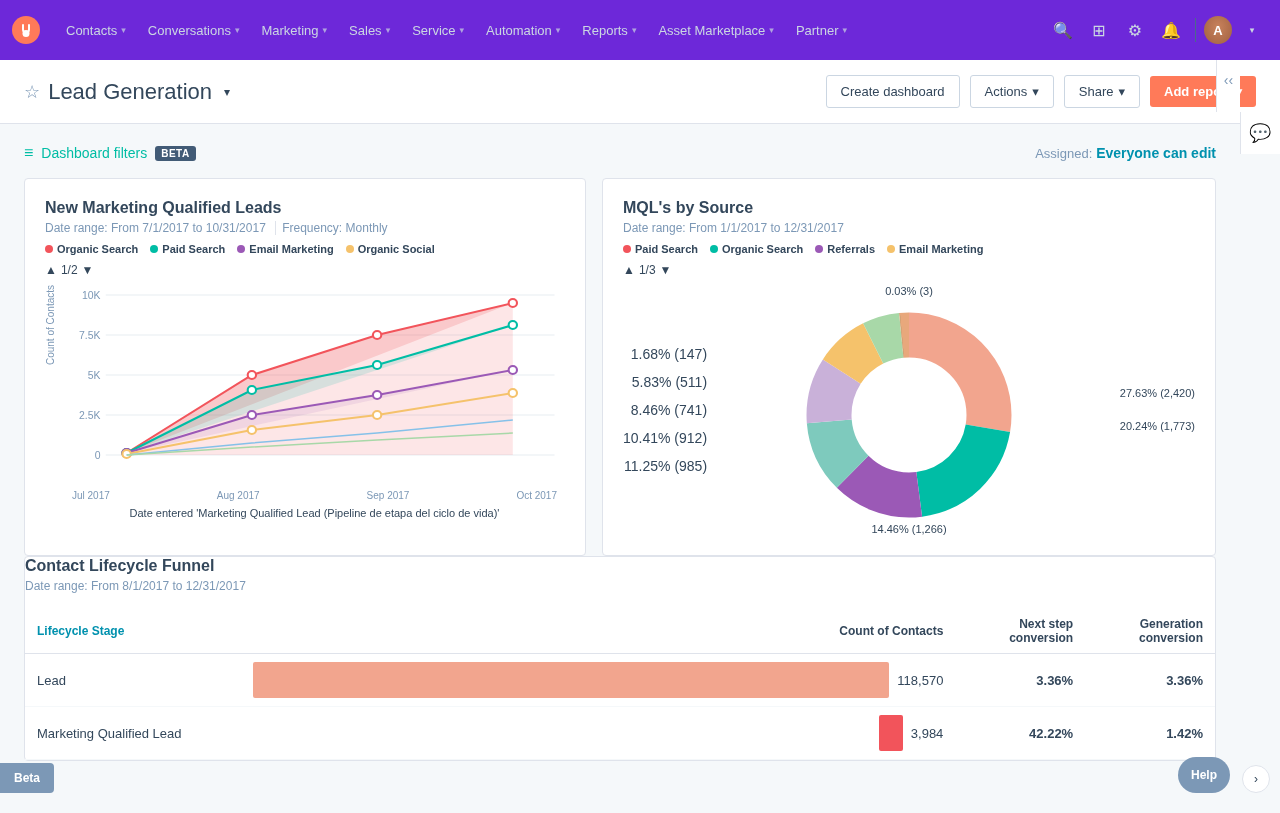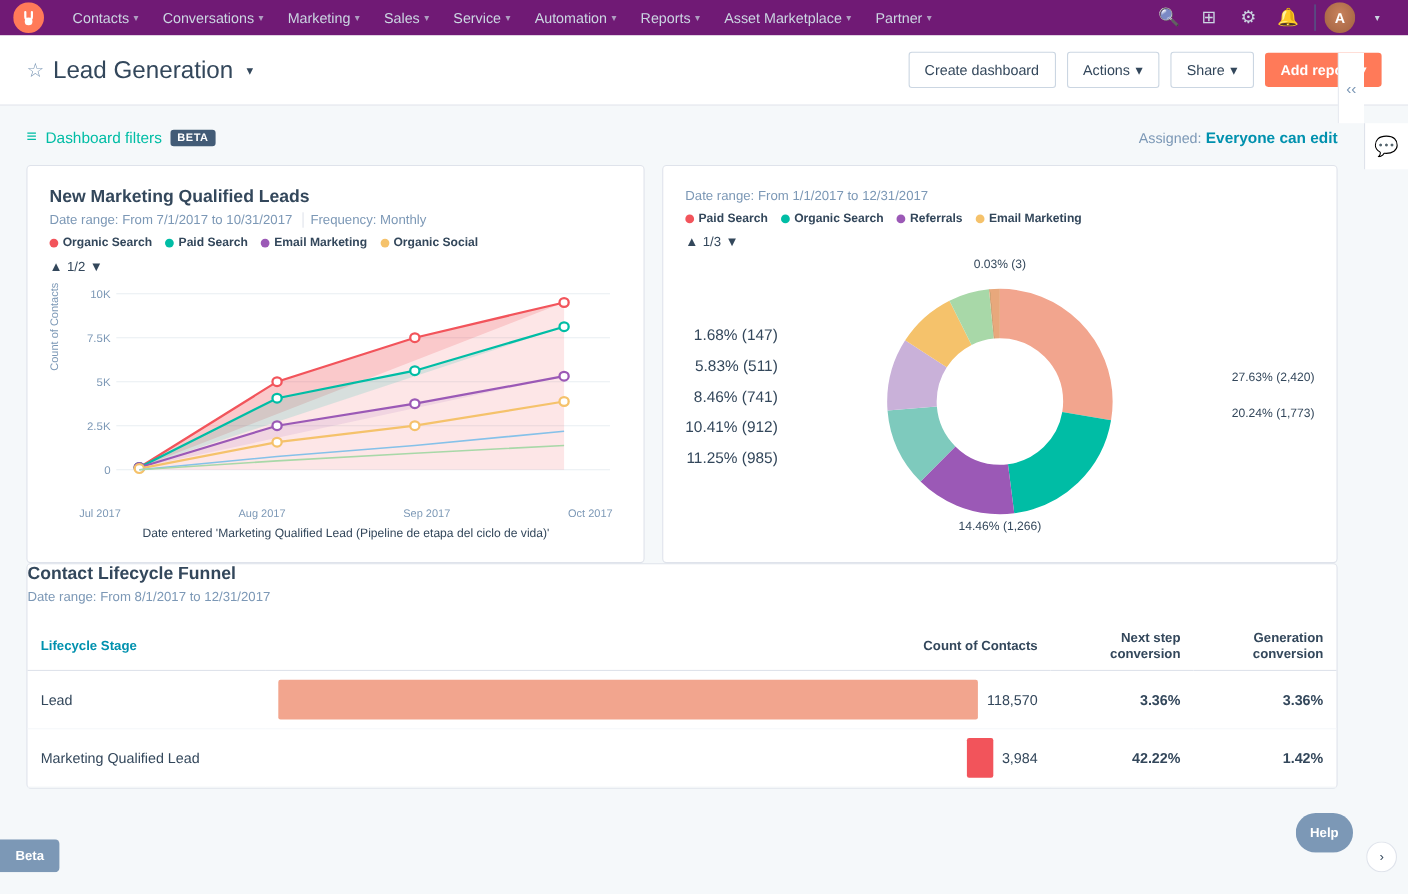--- a/index.html
+++ b/index.html
@@ -1,21 +1,21 @@
 <!DOCTYPE html>
 <html><head>
   <meta charset="utf-8">
   <style>
     * { box-sizing: border-box; margin: 0; padding: 0; }
     body { font-family: 'Helvetica Neue', Arial, sans-serif; background: #f5f8fa; color: #33475b; font-size: 14px; }
 
     
     .top-nav {
-      background: #701a75;
-      height: 32px;
+      background: #6d28d9;
+      height: 60px;
       display: flex;
       align-items: center;
       padding: 0 12px;
       position: relative;
       z-index: 100;
     }
     .top-nav .logo {
       width: 28px;
       height: 28px;
       margin-right: 16px;
@@ -378,21 +378,21 @@
       font-size: 12px;
       font-weight: 600;
       padding: 8px 14px;
       border-radius: 0 4px 4px 0;
       cursor: pointer;
     }
 
     
     .help-btn {
       position: fixed;
-      bottom: 38px;
+      bottom: 20px;
       right: 50px;
       background: #7c98b6;
       color: #fff;
       font-size: 12px;
       font-weight: 600;
       width: 52px;
       height: 36px;
       border-radius: 18px;
       display: flex;
       align-items: center;
@@ -615,20 +615,21 @@
                 <span>Aug 2017</span>
                 <span>Sep 2017</span>
                 <span>Oct 2017</span>
               </div>
               <div class="chart-x-label">Date entered 'Marketing Qualified Lead (Pipeline de etapa del ciclo de vida)'</div>
             </div>
           </div>
         </div>
 
         <div class="chart-card chart-card-right">
+          <div class="chart-title">MQL's by Source</div>
           <div class="chart-meta">Date range: From 1/1/2017 to 12/31/2017</div>
           <div class="legend">
             <div class="legend-item">
               <div class="legend-dot" style="background:#f2545b;"></div>
               <span>Paid Search</span>
             </div>
             <div class="legend-item">
               <div class="legend-dot" style="background:#00bda5;"></div>
               <span>Organic Search</span>
             </div>

